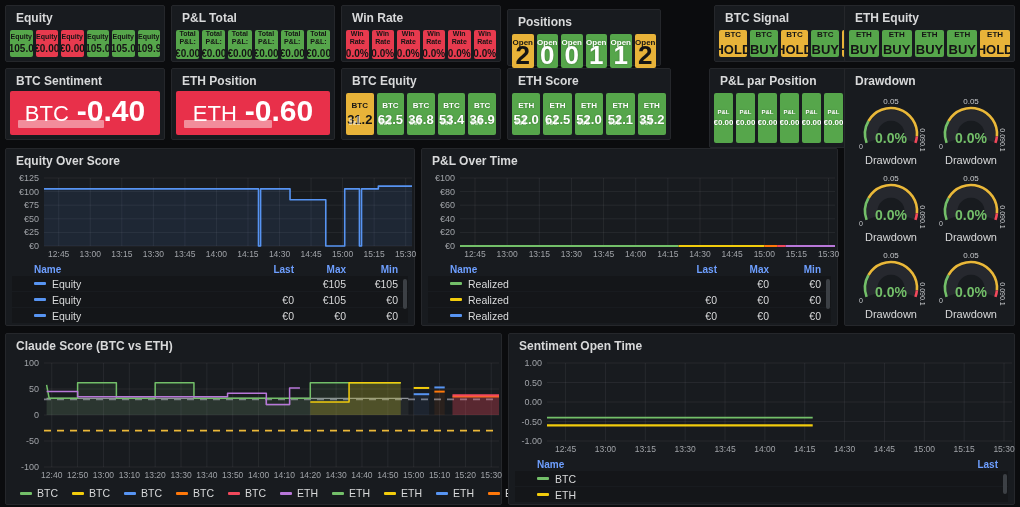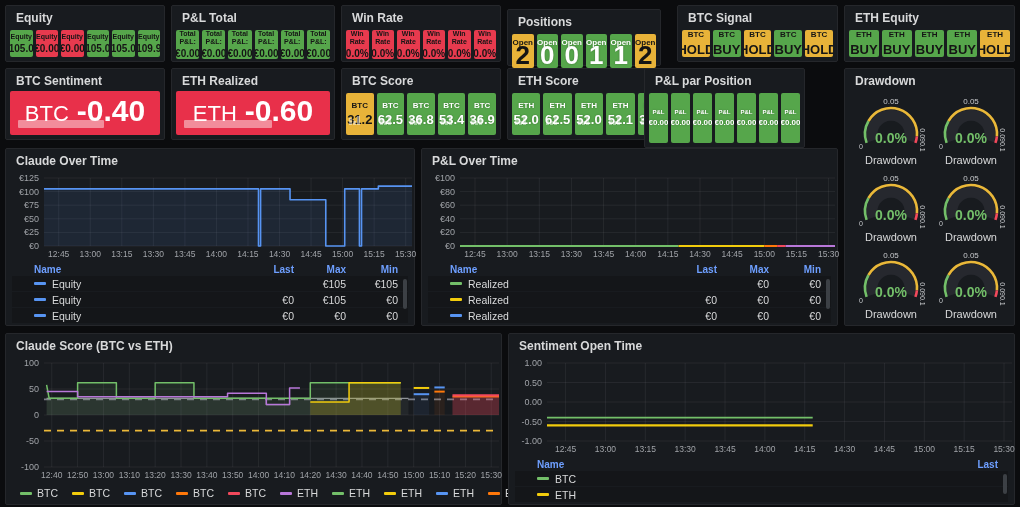--- a/index.html
+++ b/index.html
@@ -165,21 +165,21 @@
       <div class="tile t-light" style="background: rgb(86, 166, 75);">
         <div class="tl">Open</div>
         <div class="tv">1</div>
       </div>
       <div class="tile t-dark" style="background: rgb(232, 179, 57);">
         <div class="tl">Open</div>
         <div class="tv">2</div>
       </div>
     </div>
 </div>
-<div class="panel" style="left:677px;top:5px;width:161px;height:57px">
+<div class="panel" style="left:714px;top:5px;width:161px;height:57px">
   <div class="ptitle">BTC Signal</div>
   <div class="tiles sz-sig" id="tiles-btc_signal">
       <div class="tile t-dark" style="background: rgb(232, 179, 57);">
         <div class="tl">BTC</div>
         <div class="tv">HOLD</div>
       </div>
       <div class="tile t-dark" style="background: rgb(86, 166, 75);">
         <div class="tl">BTC</div>
         <div class="tv">BUY</div>
       </div>
@@ -227,31 +227,31 @@
   <div class="ptitle">BTC Sentiment</div>
   <div class="bigstat" id="big-btc" style="background: rgb(232, 48, 74);">
     <div class="row">
         <span class="sym">BTC</span>
         <span class="val">-0.40</span>
       </div>
     <div class="bar" id="bar-btc" style="width: 57%;"></div>
   </div>
 </div>
 <div class="panel" style="left:171px;top:68px;width:164px;height:72px">
-  <div class="ptitle">ETH Realized</div>
+  <div class="ptitle">ETH Position</div>
   <div class="bigstat" id="big-eth" style="background: rgb(232, 48, 74);">
     <div class="row">
         <span class="sym">ETH</span>
         <span class="val">-0.60</span>
       </div>
     <div class="bar" id="bar-eth" style="width: 57%;"></div>
   </div>
 </div>
 <div class="panel" style="left:341px;top:68px;width:160px;height:72px">
-  <div class="ptitle">BTC Score</div>
+  <div class="ptitle">BTC Equity</div>
   <div class="tiles sz-score" id="tiles-btc_score">
       <div class="tile t-dark" style="background: rgb(232, 179, 57);">
         <span class="spark">
           <i style="height: 7px;"></i>
           <i style="height: 4px;"></i>
           <i style="height: 9px;"></i>
         </span>
         <div class="tl">BTC</div>
         <div class="tv">31.2</div>
       </div>
@@ -336,21 +336,21 @@
         <span class="spark">
           <i style="height: 7px;"></i>
           <i style="height: 4px;"></i>
           <i style="height: 9px;"></i>
         </span>
         <div class="tl">ETH</div>
         <div class="tv">35.2</div>
       </div>
     </div>
 </div>
-<div class="panel" style="left:644px;top:68px;width:161px;height:80px">
+<div class="panel" style="left:709px;top:68px;width:161px;height:80px">
   <div class="ptitle">P&amp;L par Position</div>
   <div class="tiles sz-pp" id="tiles-pnl_position">
       <div class="tile t-light" style="background: rgb(86, 166, 75);">
         <div class="tl">P&amp;L</div>
         <div class="tv">€0.00</div>
       </div>
       <div class="tile t-light" style="background: rgb(86, 166, 75);">
         <div class="tl">P&amp;L</div>
         <div class="tv">€0.00</div>
       </div>
@@ -454,21 +454,21 @@
       <text x="10" y="53" font-size="7" fill="#c7c9cc" text-anchor="middle">0</text>
       <text x="72" y="47" font-size="7" fill="#c7c9cc" text-anchor="middle" transform="rotate(90 72 44)">0.090.1</text>
       <text x="40" y="47" font-size="14" font-weight="bold" fill="#73BF69" text-anchor="middle">0.0%</text>
     </svg>
     <div class="gcap">Drawdown</div>
       </div>
     </div>
 </div>
 
 <div class="panel" style="left:5px;top:148px;width:410px;height:178px">
-  <div class="ptitle">Claude Over Time</div>
+  <div class="ptitle">Equity Over Score</div>
   <div class="chartwrap" id="chart-equity">
       <div><svg width="406" height="88">
           <line x1="32" y1="75" x2="400" y2="75" stroke="rgba(204,204,220,0.08)"></line>
           <text x="27" y="78" font-size="9" fill="#a0a3a8" text-anchor="end">€0</text>
           <line x1="32" y1="61.400000000000006" x2="400" y2="61.400000000000006" stroke="rgba(204,204,220,0.08)"></line>
           <text x="27" y="64.4" font-size="9" fill="#a0a3a8" text-anchor="end">€25</text>
           <line x1="32" y1="47.8" x2="400" y2="47.8" stroke="rgba(204,204,220,0.08)"></line>
           <text x="27" y="50.8" font-size="9" fill="#a0a3a8" text-anchor="end">€50</text>
           <line x1="32" y1="34.2" x2="400" y2="34.2" stroke="rgba(204,204,220,0.08)"></line>
           <text x="27" y="37.2" font-size="9" fill="#a0a3a8" text-anchor="end">€75</text>

